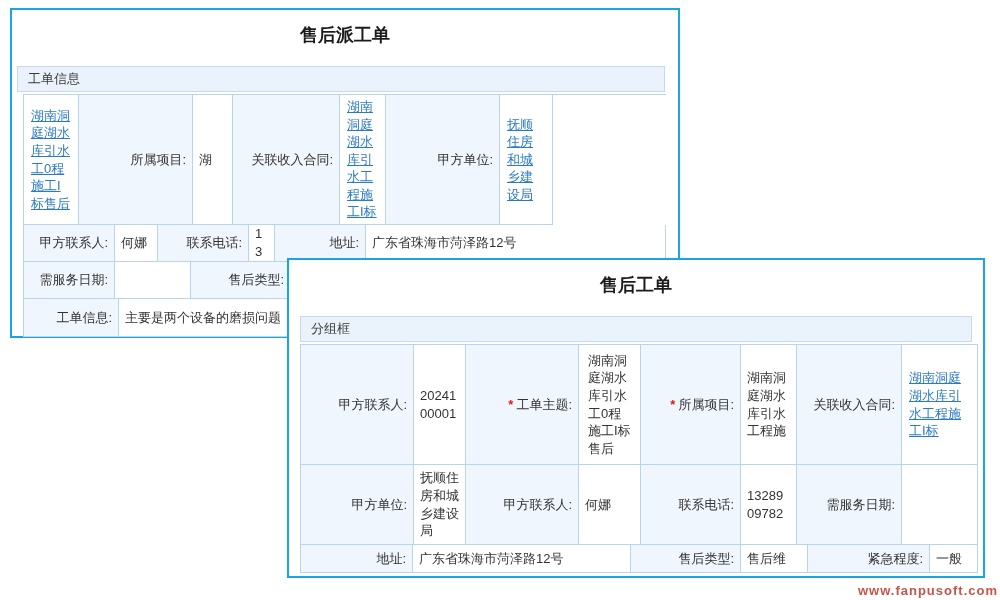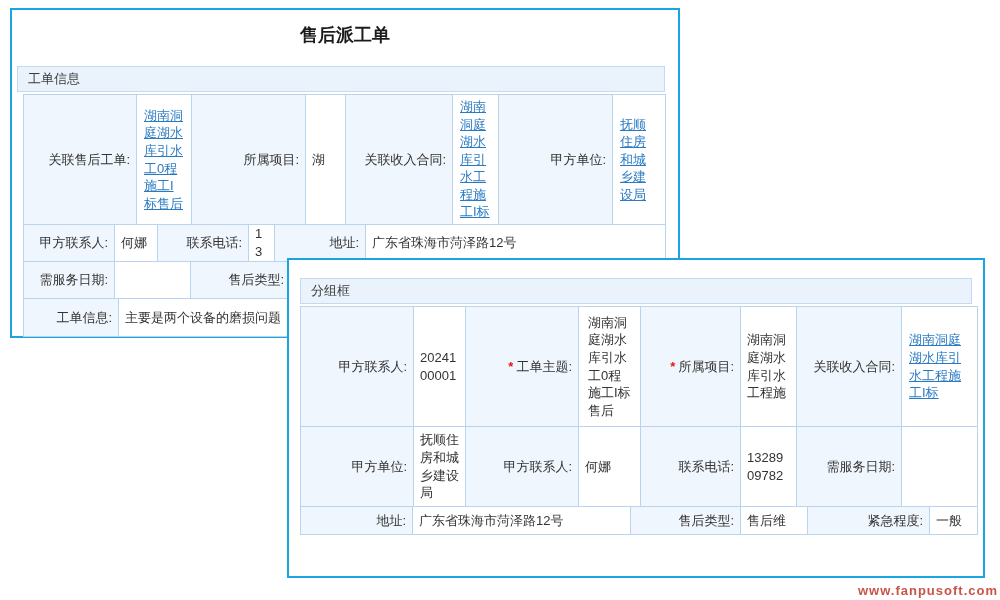--- a/index.html
+++ b/index.html
@@ -54,21 +54,20 @@
 <body>
 
 <div class="stage">
 
   <div class="window win-back">
     <div class="win-title">售后派工单</div>
     <div class="section-bar">工单信息</div>
 
     <div class="grid">
       <div class="row bt-r0">
-        <div class="cell label" style="width:113px">关联售后工单:</div>
         <div class="cell linkcell" style="width:55px">
           <span class="lnk">湖南洞庭湖水库引水工0程施工I标售后</span>
         </div>
         <div class="cell label" style="width:114px">所属项目:</div>
         <div class="cell value" style="width:40px">湖</div>
         <div class="cell label" style="width:107px">关联收入合同:</div>
         <div class="cell linkcell" style="width:46px">
           <span class="lnk">湖南洞庭湖水库引水工程施工I标</span>
         </div>
         <div class="cell label" style="width:114px">甲方单位:</div>
@@ -91,20 +90,21 @@
         <div class="cell value" style="width:375px"></div>
       </div>
       <div class="row bt-r3">
         <div class="cell label" style="width:95px">工单信息:</div>
         <div class="cell value" style="width:547px">主要是两个设备的磨损问题</div>
       </div>
     </div>
   </div>
 
   <div class="window win-front">
+    <div class="win-title">售后工单</div>
     <div class="section-bar">分组框</div>
 
     <div class="grid">
       <div class="row ft-r0">
         <div class="cell label" style="width:113px">甲方联系人:</div>
         <div class="cell value" style="width:52px">2024100001</div>
         <div class="cell label" style="width:113px">
           <span class="req">*</span>
           <span>工单主题:</span>
         </div>

